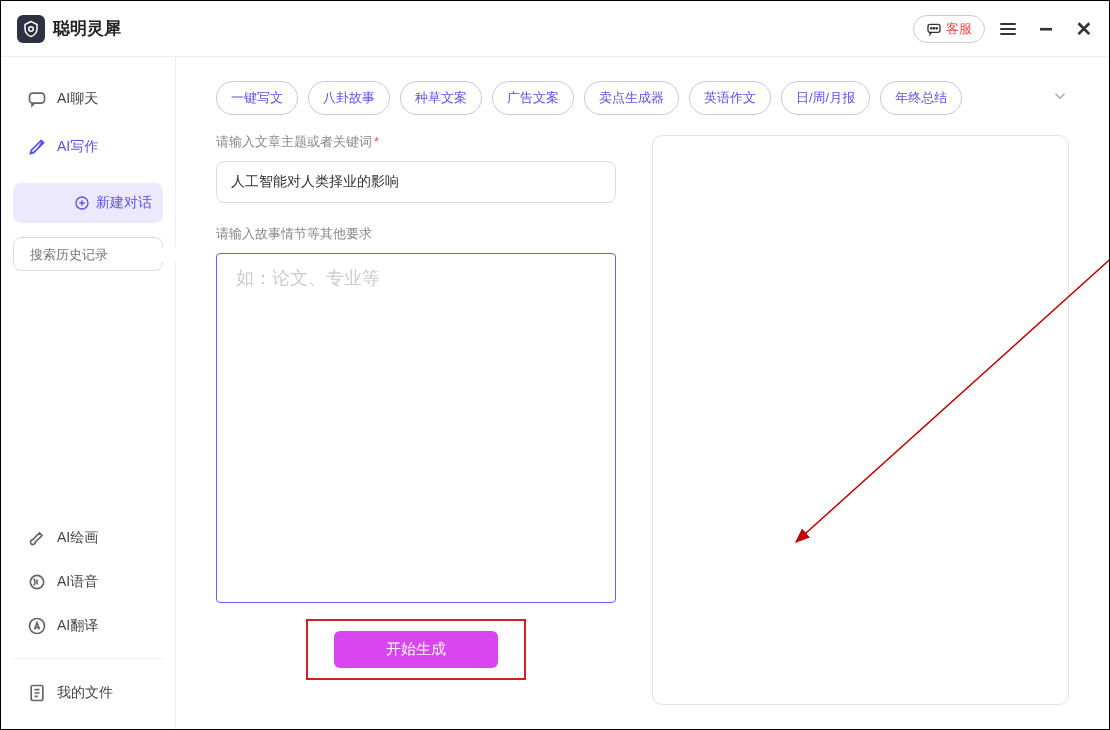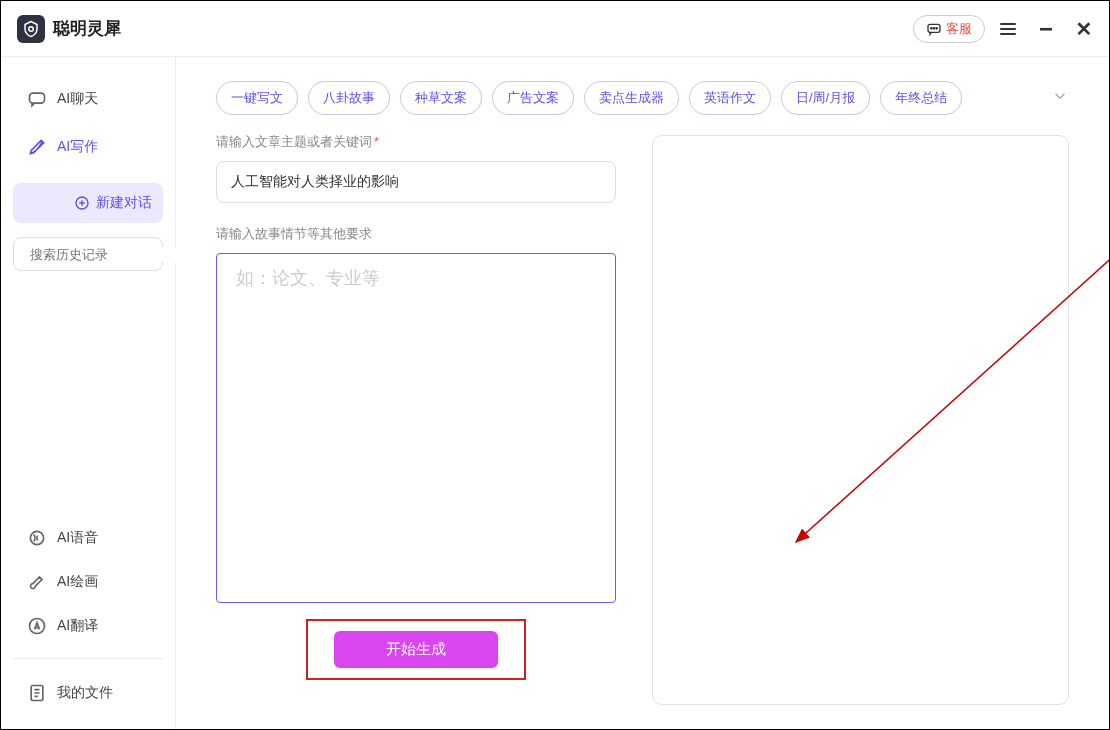--- a/index.html
+++ b/index.html
@@ -290,30 +290,30 @@
           <path d="M20 20 l-4-4"></path>
         </svg>
       <input type="text" placeholder="搜索历史记录" style="">
     </div>
 
     <div class="sidebar-spacer"></div>
 
     <div class="sidebar-tools">
       <div class="nav-item">
         <svg viewBox="0 0 24 24" fill="none" stroke="#666" stroke-width="2">
+            <path d="M5 19 c-2-2 0-5 2-5 l8-8 3 3 -8 8 c0 2-3 4-5 2 z M15 6 l3 3"></path>
+          </svg>
+        <span>AI绘画</span>
+      </div>
+      <div class="nav-item">
+        <svg viewBox="0 0 24 24" fill="none" stroke="#666" stroke-width="2">
             <circle cx="12" cy="12" r="8"></circle>
             <path d="M8 8 a6 6 0 0 1 0 8 M12 9 v6"></path>
           </svg>
         <span>AI语音</span>
-      </div>
-      <div class="nav-item">
-        <svg viewBox="0 0 24 24" fill="none" stroke="#666" stroke-width="2">
-            <path d="M5 19 c-2-2 0-5 2-5 l8-8 3 3 -8 8 c0 2-3 4-5 2 z M15 6 l3 3"></path>
-          </svg>
-        <span>AI绘画</span>
       </div>
       <div class="nav-item">
         <svg viewBox="0 0 24 24" fill="none" stroke="#666" stroke-width="2">
             <circle cx="12" cy="12" r="9"></circle>
             <path d="M9 16 l3-8 3 8 M10 14 h4"></path>
           </svg>
         <span>AI翻译</span>
       </div>
     </div>
     <div class="my-files">

